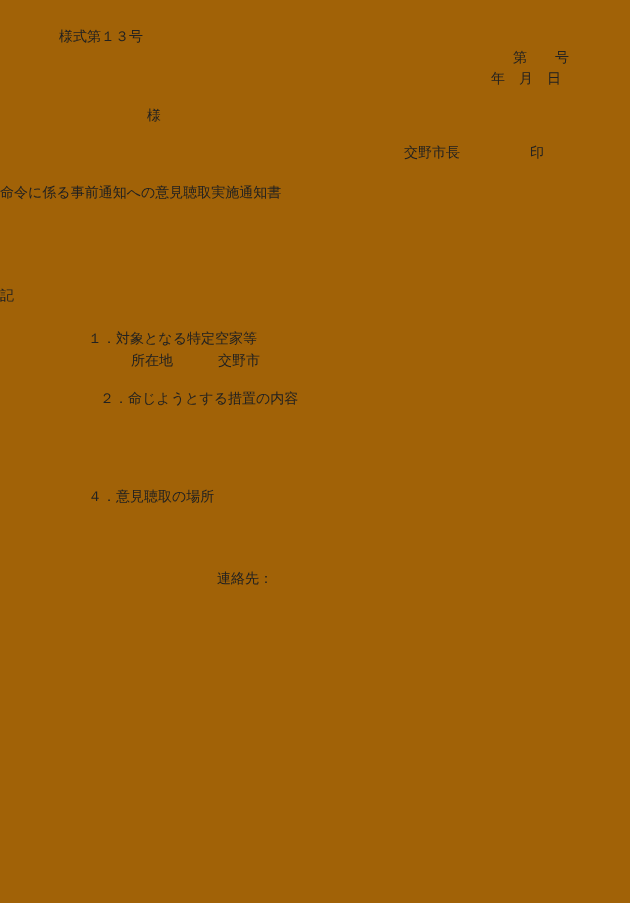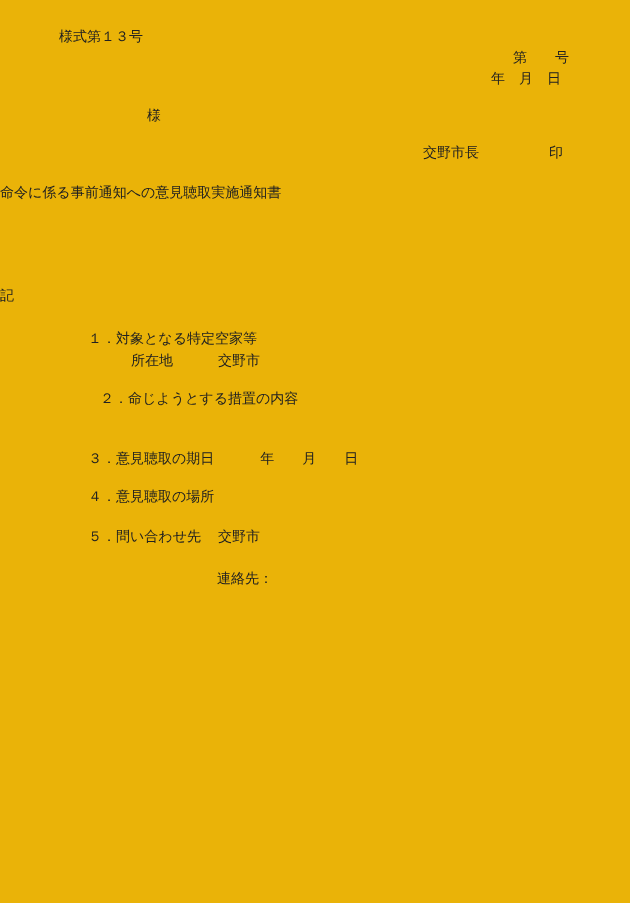--- a/index.html
+++ b/index.html
@@ -4,21 +4,21 @@
 <style>
   html, body {
     margin: 0;
     padding: 0;
     background: #f8f8f8;
   }
   .page {
     position: relative;
     width: 630px;
     height: 903px;
-    background: #eab308;
+    background: #a16207;
     color: #212121;
     font-family: "Liberation Serif", "DejaVu Serif", serif;
     font-size: 14px;
     overflow: hidden;
   }
   .ln {
     position: absolute;
     white-space: pre;
     line-height: 15px;
   }
@@ -40,35 +40,33 @@
 <div class="page">
 
   <div class="ln" style="left:59px; top:29px">様式第１３号</div>
 
   <div class="ln ra" style="right:61px; top:50px">第　　号</div>
 
   <div class="ln ra" style="right:69px; top:71px">年　月　日</div>
 
   <div class="ln" style="left:147px; top:108px">様</div>
 
-  <div class="ln" style="left:423px; top:145px"><span>交野市長</span><span class="seal">印</span></div>
+  <div class="ln" style="left:404px; top:145px"><span>交野市長</span><span class="seal">印</span></div>
 
   <div class="ln ctr" style="top:185px">命令に係る事前通知への意見聴取実施通知書</div>
 
 
 
   <div class="ln ctr" style="top:288px">記</div>
 
   <div class="ln" style="left:88px; top:331px"><span>１．</span><span>対象となる特定空家等</span></div>
 
   <div class="ln" style="left:131px; top:353px"><span>所在地</span><span style="margin-left:45px">交野市</span></div>
 
   <div class="ln" style="left:100px; top:391px"><span>２．</span><span>命じようとする措置の内容</span></div>
 
-  <div class="ln" style="left:88px; top:451px"><span>３．</span><span>意見聴取の期日</span><span style="margin-left:46px">年　　月　　日</span></div>
 
   <div class="ln" style="left:88px; top:489px"><span>４．</span><span>意見聴取の場所</span></div>
 
-  <div class="ln" style="left:88px; top:529px"><span>５．</span><span>問い合わせ先</span><span style="margin-left:17px">交野市</span></div>
 
   <div class="ln" style="left:217px; top:571px">連絡先：</div>
 
 </div>
 
 </body></html>

